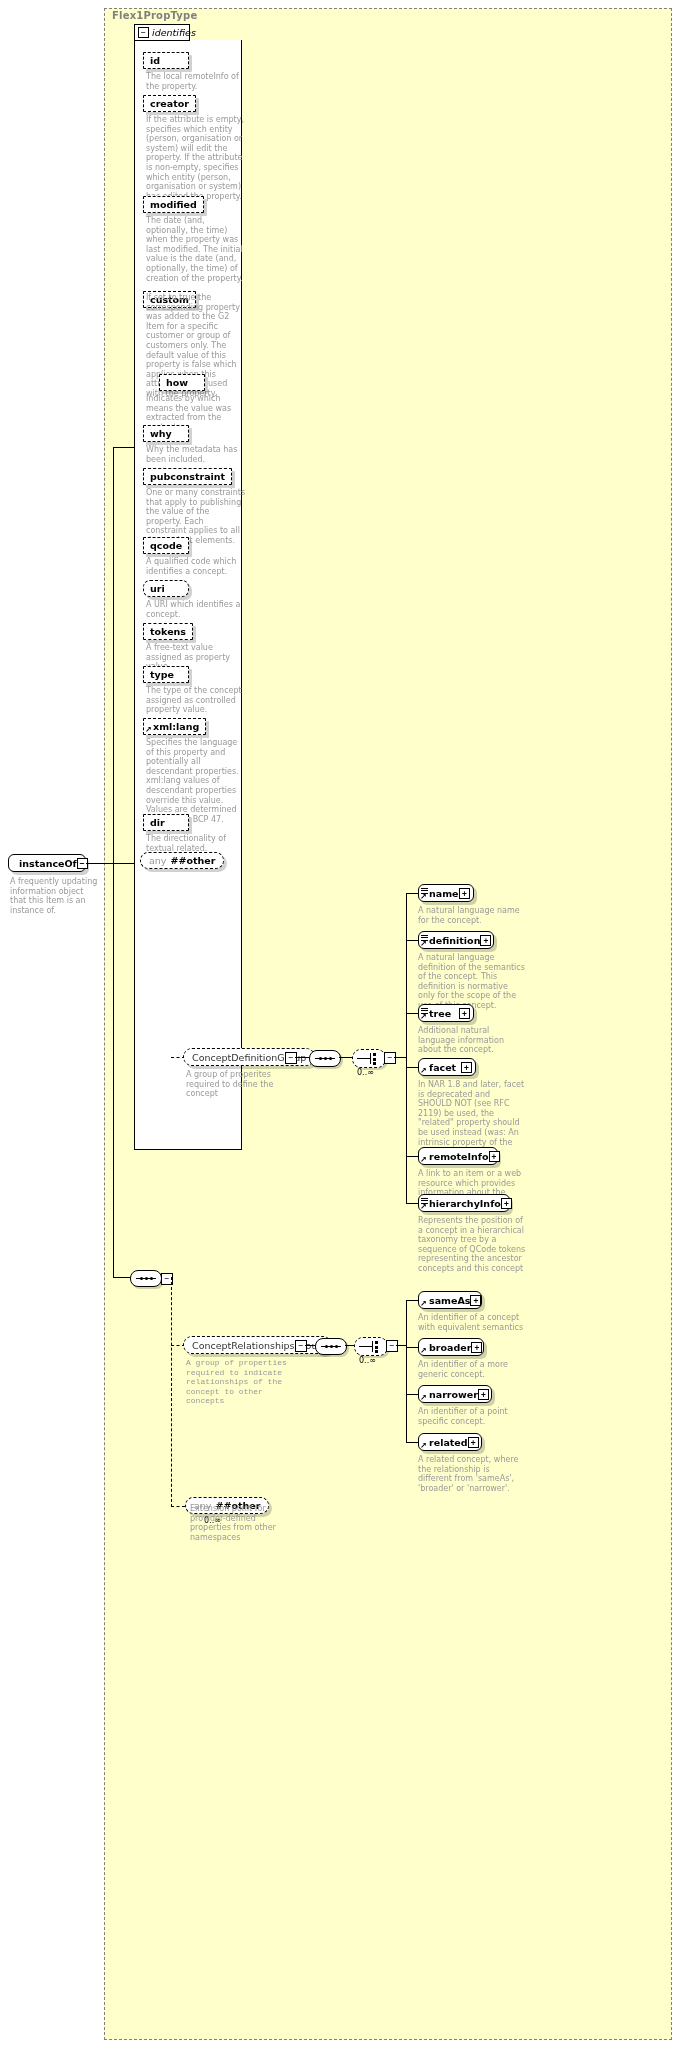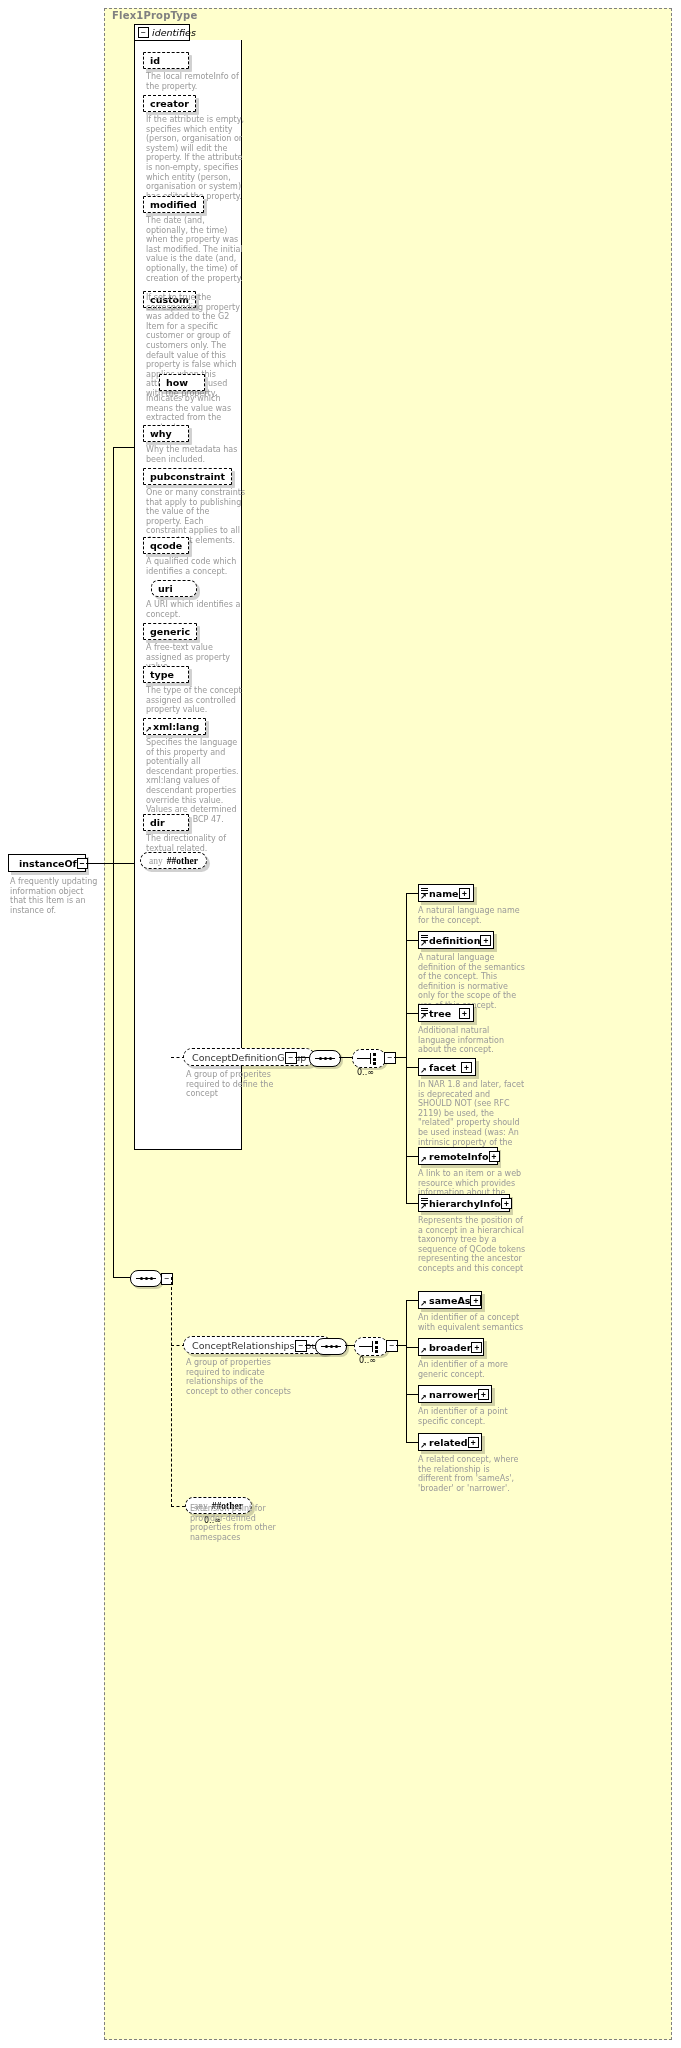--- a/index.html
+++ b/index.html
@@ -29,38 +29,39 @@
   .desc.w-wide{ width:105px; }
   .desc.r{ width:108px; }
 
   
   .nodebox{
     position:absolute; box-sizing:border-box;
     background:#ffffff; font-size:9.5px; color:#000;
     display:flex; align-items:center;
     white-space:nowrap;
     box-shadow:3px 3px 0 rgba(0,0,0,.18);
+    border-radius:6px;
   }
   .attr{
     border:1.5px dashed #000; border-radius:1px;
     padding:0 6px; height:17px; font-weight:bold;
   }
   .attr.w1{ width:46px; }
   .elem{
     border:1.2px solid #000; height:18px; padding:0 3px 0 8px;
     font-weight:bold;
   }
   .grp{
     border:1.4px dashed #000; height:18px; padding:0 8px;
     border-radius:9px/9px; font-weight:normal; font-size:9.5px;
     color:#333;
   }
   .anybox{
     border:1.4px dashed #000; height:17px; padding:4px 8px;
-    border-radius:9px/9px; font-size:9.5px;font-family:Liberation Serif, serif;
+    border-radius:9px/9px; font-size:9.5px;
   }
   .anybox .anyk{ color:#999; margin-right:4px; }
   .anybox .anyv{ font-weight:bold; color:#000; }
 
   
   #attrs-panel{
     position:absolute; left:134px; top:40px; width:108px; height:1110px;
     border:1px solid #000; border-top:none; background:#ffffff;
     box-sizing:border-box;
   }
@@ -171,27 +172,27 @@
 <div class="nodebox attr" style="left:143px;top:468px;">
   <span>pubconstraint</span>
 </div>
 <div class="desc" style="left:146px;top:488px;">One or many constraints that apply to publishing the value of the property. Each constraint applies to all descendant elements.</div>
 
 <div class="nodebox attr" style="left:143px;top:537px;">
   <span>qcode</span>
 </div>
 <div class="desc" style="left:146px;top:557px;">A qualified code which identifies a concept.</div>
 
-<div class="nodebox attr w1" style="left:151px;top:580px;border-radius:7px;">
+<div class="nodebox attr w1" style="left:143px;top:580px;border-radius:7px;">
   <span>uri</span>
 </div>
 <div class="desc" style="left:146px;top:600px;">A URI which identifies a concept.</div>
 
 <div class="nodebox attr" style="left:143px;top:623px;">
-  <span>generic</span>
+  <span>tokens</span>
 </div>
 <div class="desc" style="left:146px;top:643px;">A free-text value assigned as property value.</div>
 
 <div class="nodebox attr w1" style="left:143px;top:666px;">
   <span>type</span>
 </div>
 <div class="desc" style="left:146px;top:686px;">The type of the concept assigned as controlled property value.</div>
 
 <div class="nodebox attr" style="left:143px;top:718px;padding-left:9px;">
   <span class="refarrow">↗</span>
@@ -324,21 +325,21 @@
   <span class="refarrow">↗</span>
   <span class="lbl">hierarchyInfo</span>
   <span class="boxicon plus"></span>
 </div>
 <div class="desc r" style="left:418px;top:1216px;">Represents the position of a concept in a hierarchical taxonomy tree by a sequence of QCode tokens representing the ancestor concepts and this concept</div>
 
 <div class="nodebox grp" style="left:183px;top:1336px;">
   <span>ConceptRelationshipsGroup</span>
 </div>
 <div class="occbox" style="left:295px;top:1340px;">−</div>
-<div class="desc w-wide" style="left:186px;top:1358px;width:108px;">A group of properties required to indicate relationships of the concept to other concepts</div>
+<div class="desc w-wide" style="left:186px;top:1358px;width:108px;font-family:Liberation Mono, monospace;">A group of properties required to indicate relationships of the concept to other concepts</div>
 
 <div class="ln h" style="left:305px;top:1345px;width:10px;"></div>
 <div class="seq" style="left:315px;top:1338px;">
   <span class="d" style="left:9px;"></span>
     <span class="d" style="left:14px;"></span>
     <span class="d" style="left:19px;"></span>
 </div>
 <div class="ln h" style="left:345px;top:1345px;width:9px;"></div>
 
 <div class="choice" style="left:354px;top:1337px;">

